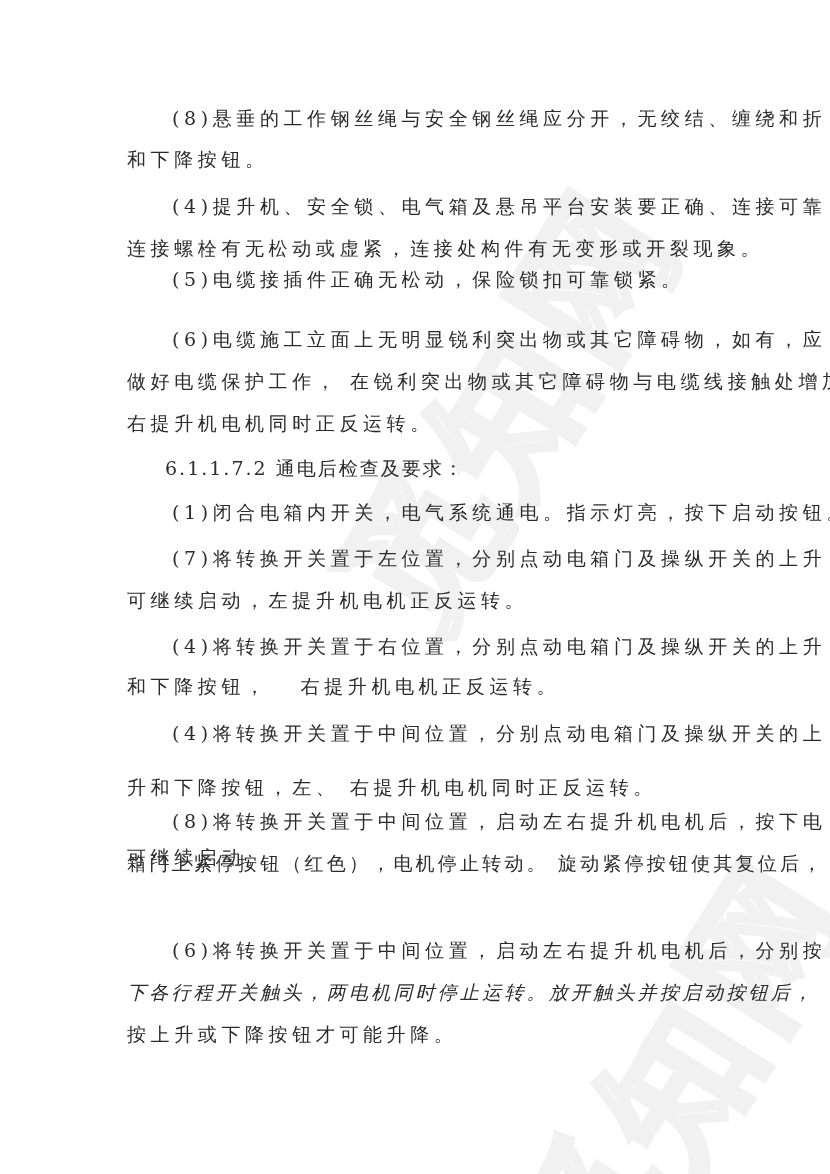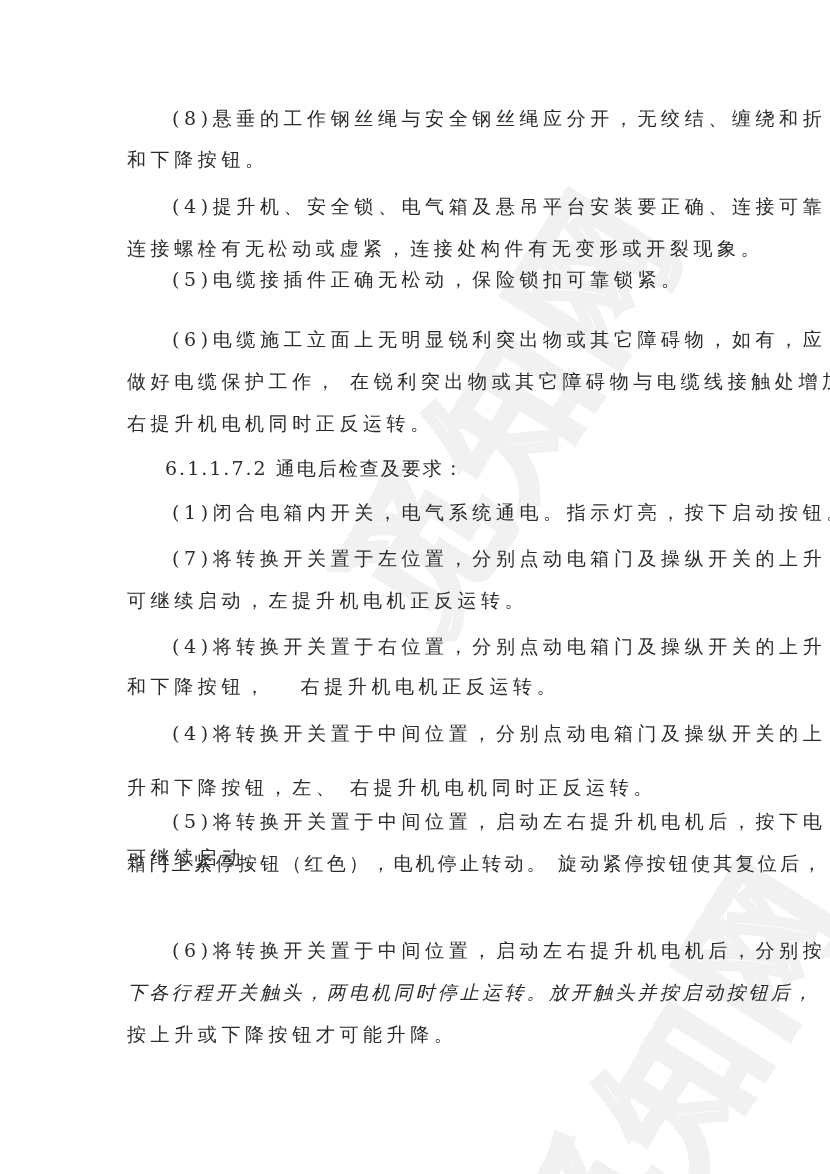--- a/index.html
+++ b/index.html
@@ -45,19 +45,19 @@
   <div class="line" style="top:368px">做好电缆保护工作， 在锐利突出物或其它障碍物与电缆线接触处增加</div>
   <div class="line" style="top:410px">右提升机电机同时正反运转。</div>
   <div class="line indent" style="top:455px; left:38px; letter-spacing:2px;">6.1.1.7.2 通电后检查及要求：</div>
   <div class="line indent" style="top:499px">(1)闭合电箱内开关，电气系统通电。指示灯亮，按下启动按钮。</div>
   <div class="line indent" style="top:545px">(7)将转换开关置于左位置，分别点动电箱门及操纵开关的上升</div>
   <div class="line" style="top:587px">可继续启动，左提升机电机正反运转。</div>
   <div class="line indent" style="top:633px">(4)将转换开关置于右位置，分别点动电箱门及操纵开关的上升</div>
   <div class="line" style="top:675px; white-space:pre;font-family:Liberation Mono, monospace;">和下降按钮，  右提升机电机正反运转。</div>
   <div class="line indent" style="top:720px">(4)将转换开关置于中间位置，分别点动电箱门及操纵开关的上</div>
   <div class="line" style="top:730px; white-space:pre;margin-top:44px;">升和下降按钮，左、 右提升机电机同时正反运转。</div>
-  <div class="line indent" style="top:808px">(5)将转换开关置于中间位置，启动左右提升机电机后，按下电</div>
+  <div class="line indent" style="top:808px">(8)将转换开关置于中间位置，启动左右提升机电机后，按下电</div>
   <div class="line" style="top:850px; letter-spacing:3.2px;">箱门上紧停按钮（红色），电机停止转动。 旋动紧停按钮使其复位后，</div>
   <div class="line" style="top:844px">可继续启动。</div>
   <div class="line indent" style="top:937px">(6)将转换开关置于中间位置，启动左右提升机电机后，分别按</div>
   <div class="line" style="top:979px; letter-spacing:3.2px;font-style:italic;">下各行程开关触头，两电机同时停止运转。放开触头并按启动按钮后，</div>
   <div class="line" style="top:1021px">按上升或下降按钮才可能升降。</div>
 </div>
 
 </body></html>

